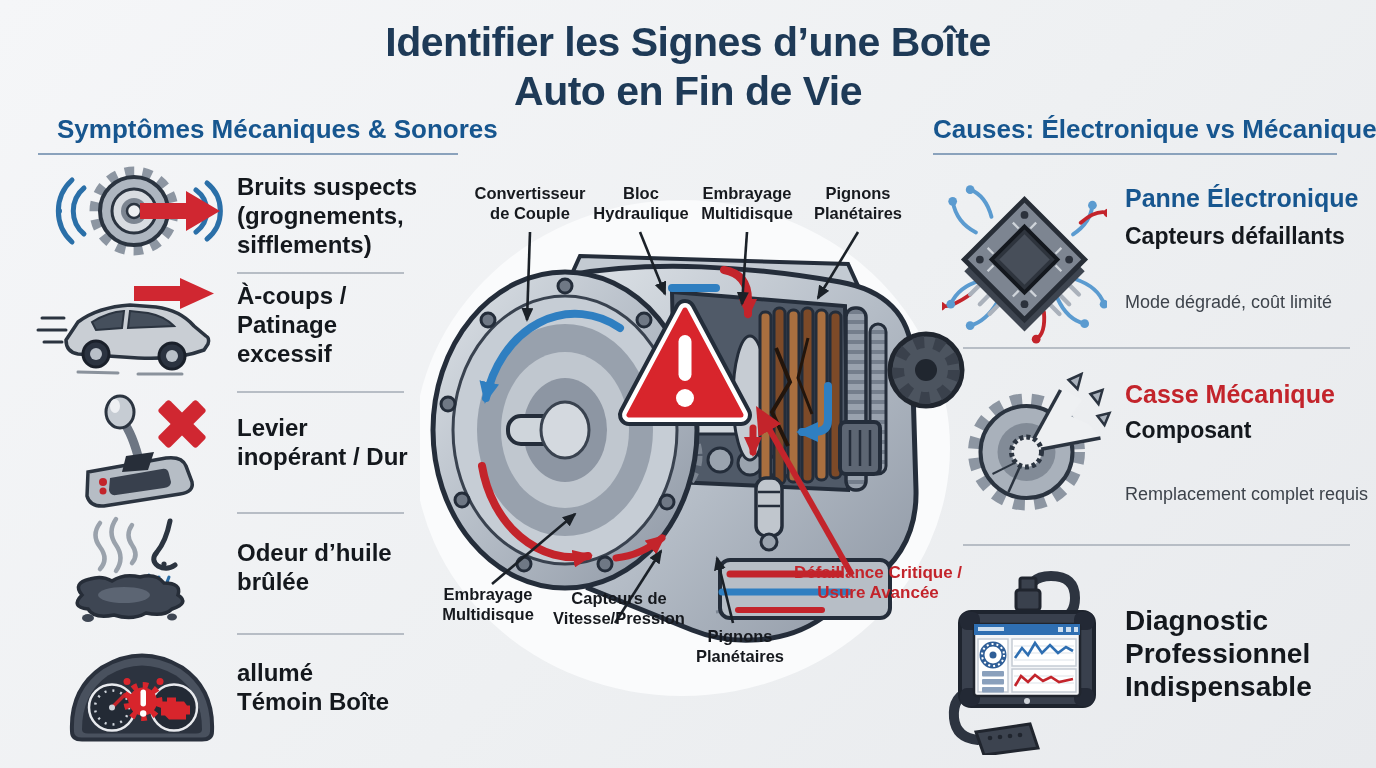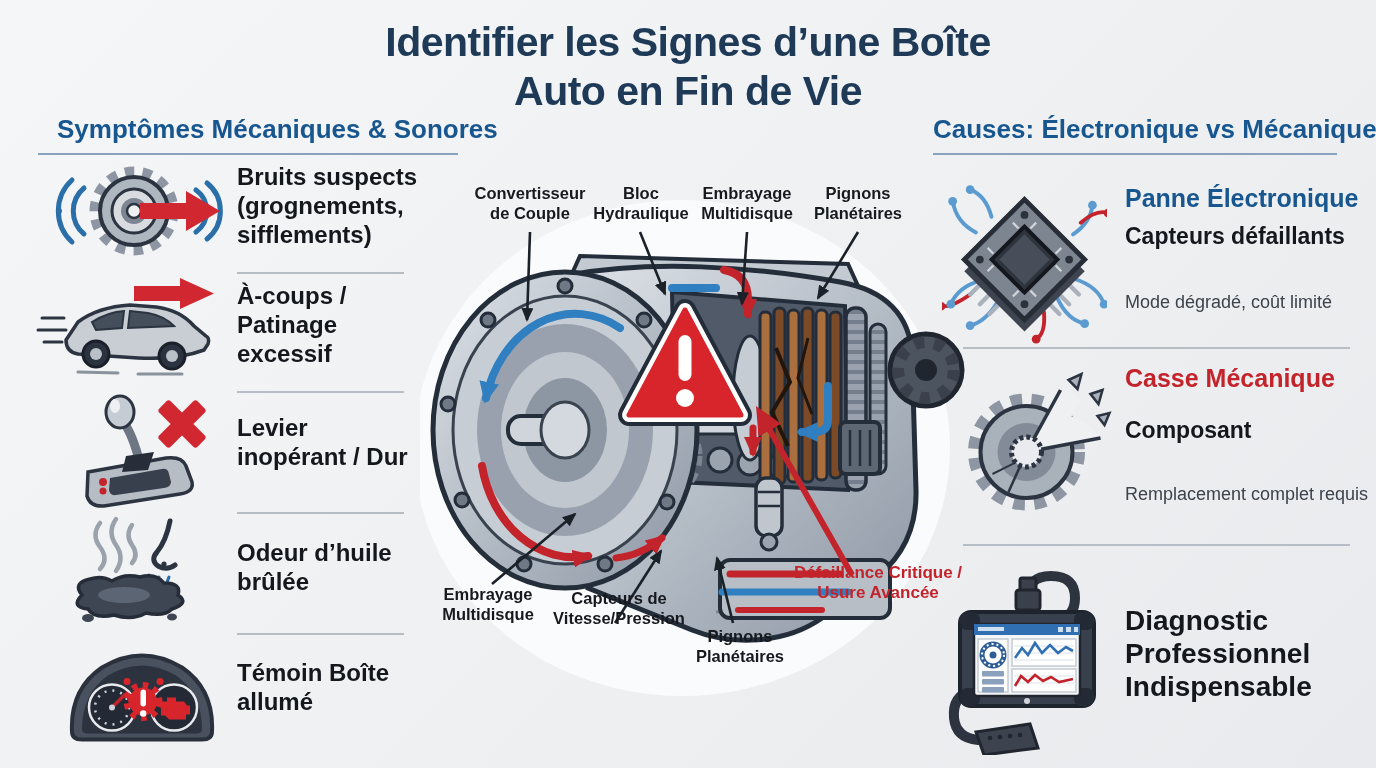--- a/index.html
+++ b/index.html
@@ -45,21 +45,21 @@
     <circle cx="84" cy="53" r="38" fill="none" stroke="#8d96a2" stroke-width="13" stroke-dasharray="9 8"></circle>
     <circle cx="84" cy="53" r="34" fill="#aeb6c0" stroke="#2b3440" stroke-width="4"></circle>
     <circle cx="84" cy="53" r="22" fill="#d8dce1" stroke="#2b3440" stroke-width="3"></circle>
     <circle cx="84" cy="53" r="13" fill="#7c8591"></circle>
     <circle cx="84" cy="53" r="7" fill="#eef0f2" stroke="#2b3440" stroke-width="2.5"></circle>
     <g>
       <rect x="90" y="45" width="48" height="16" fill="#d02731"></rect>
       <polygon points="136,33 170,53 136,73" fill="#d02731"></polygon>
     </g>
   </svg>
-  <div class="ltext" style="top:162px;">
+  <div class="ltext" style="top:172px;">
     <div>Bruits suspects</div>
     <div>(grognements,</div>
     <div>sifflements)</div>
   </div>
   <div class="sep" style="left:237px;top:272px;width:167px;"></div>
 
   <svg class="abs" style="left:36px;top:276px;" width="190" height="104" viewBox="0 0 190 104">
     <g stroke="#2b3440" stroke-width="3" stroke-linecap="round">
       <line x1="6" y1="42" x2="28" y2="42"></line>
         <line x1="2" y1="54" x2="30" y2="54"></line>
@@ -143,22 +143,22 @@
       <path d="M101,58 h6 v-4 h9 v4 h8 l3,4 h3 v9 h-4 v5 h-17 l-4,-4 h-4 Z"></path>
     </g>
     <circle cx="67" cy="38" r="3.5" fill="#d8252c"></circle>
     <circle cx="100" cy="38" r="3.5" fill="#d8252c"></circle>
     <circle cx="83" cy="58" r="15" fill="none" stroke="#d8252c" stroke-width="9" stroke-dasharray="5 5"></circle>
     <circle cx="83" cy="58" r="14" fill="#d8252c"></circle>
     <rect x="80.5" y="46" width="5.5" height="17" rx="2.7" fill="#ffffff"></rect>
     <circle cx="83.2" cy="70" r="3.2" fill="#ffffff"></circle>
   </svg>
   <div class="ltext" style="top:658px;">
+    <div>allumé</div>
     <div>Témoin Boîte</div>
-    <div>allumé</div>
   </div>
 
   <div class="heading" style="left:933px;top:114px;">Causes: Électronique vs Mécanique</div>
   <div class="rule" style="left:933px;top:153px;width:404px;"></div>
 
   <svg class="abs" style="left:942px;top:178px;" width="165" height="168" viewBox="0 0 170 173">
     <g transform="translate(85,84)">
       <g fill="none" stroke="#5b9bd0" stroke-width="4" stroke-linecap="round">
         <path d="M-50,-28 q-20,-10 -24,-32"></path>
           <path d="M-34,-44 q-6,-22 -22,-28"></path>
@@ -225,21 +225,21 @@
     <path d="M76,80 L110,16 L132,28 L120,44 L138,52 L152,68 Z" fill="#eef0f2"></path>
     <path d="M76,80 L110,18" stroke="#2b3440" stroke-width="3.5" fill="none"></path>
     <path d="M76,80 L150,66" stroke="#2b3440" stroke-width="3.5" fill="none"></path>
     <path d="M76,80 L58,120" stroke="#2b3440" stroke-width="2.5" fill="none"></path>
     <path d="M70,88 L42,102" stroke="#2b3440" stroke-width="2" fill="none"></path>
     <circle cx="76" cy="80" r="15" fill="#e9ebee" stroke="#2b3440" stroke-width="5" stroke-dasharray="4 3"></circle>
     <polygon points="118,8 131,2 127,17" fill="#a9b1bb" stroke="#2b3440" stroke-width="2.5"></polygon>
     <polygon points="140,22 152,18 148,32" fill="#a9b1bb" stroke="#2b3440" stroke-width="2.5"></polygon>
     <polygon points="147,44 159,41 154,53" fill="#a9b1bb" stroke="#2b3440" stroke-width="2.5"></polygon>
   </svg>
-  <div class="r-title red" style="top:364px;">Casse Mécanique</div>
+  <div class="r-title red" style="top:380px;">Casse Mécanique</div>
   <div class="r-sub" style="top:416px;">
     <div>Composant</div>
   </div>
   <div class="r-note" style="top:484px;">Remplacement complet requis</div>
   <div class="sep" style="left:963px;top:544px;width:387px;"></div>
 
   <svg class="abs" style="left:932px;top:560px;" width="190" height="195" viewBox="0 0 190 195">
     <path d="M95,40 q0,-24 24,-24 q24,0 24,22 q0,18 -16,22" fill="none" stroke="#2d3440" stroke-width="10" stroke-linecap="round"></path>
     <rect x="88" y="18" width="16" height="14" rx="2" fill="#3a414d" stroke="#20252e" stroke-width="3"></rect>
     <rect x="84" y="30" width="24" height="20" rx="3" fill="#3a414d" stroke="#20252e" stroke-width="3"></rect>

